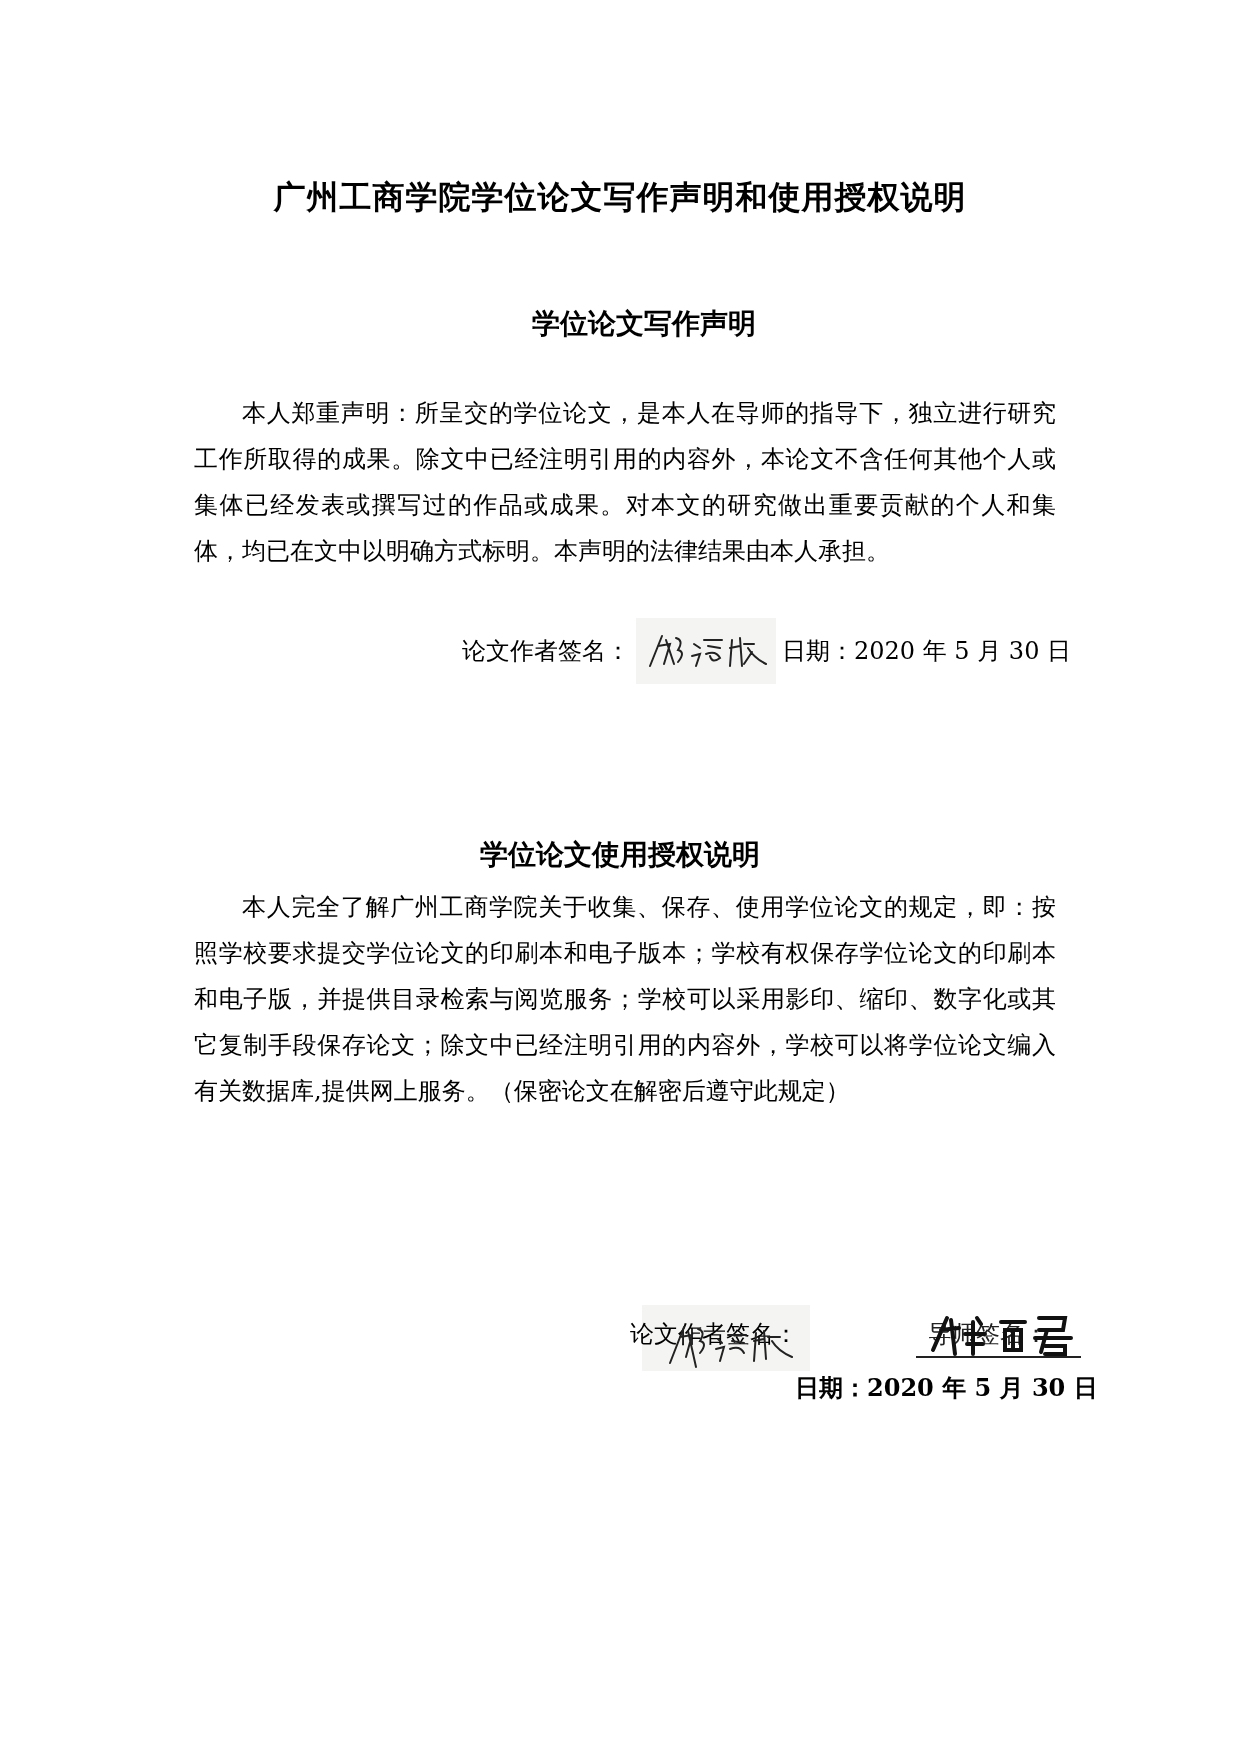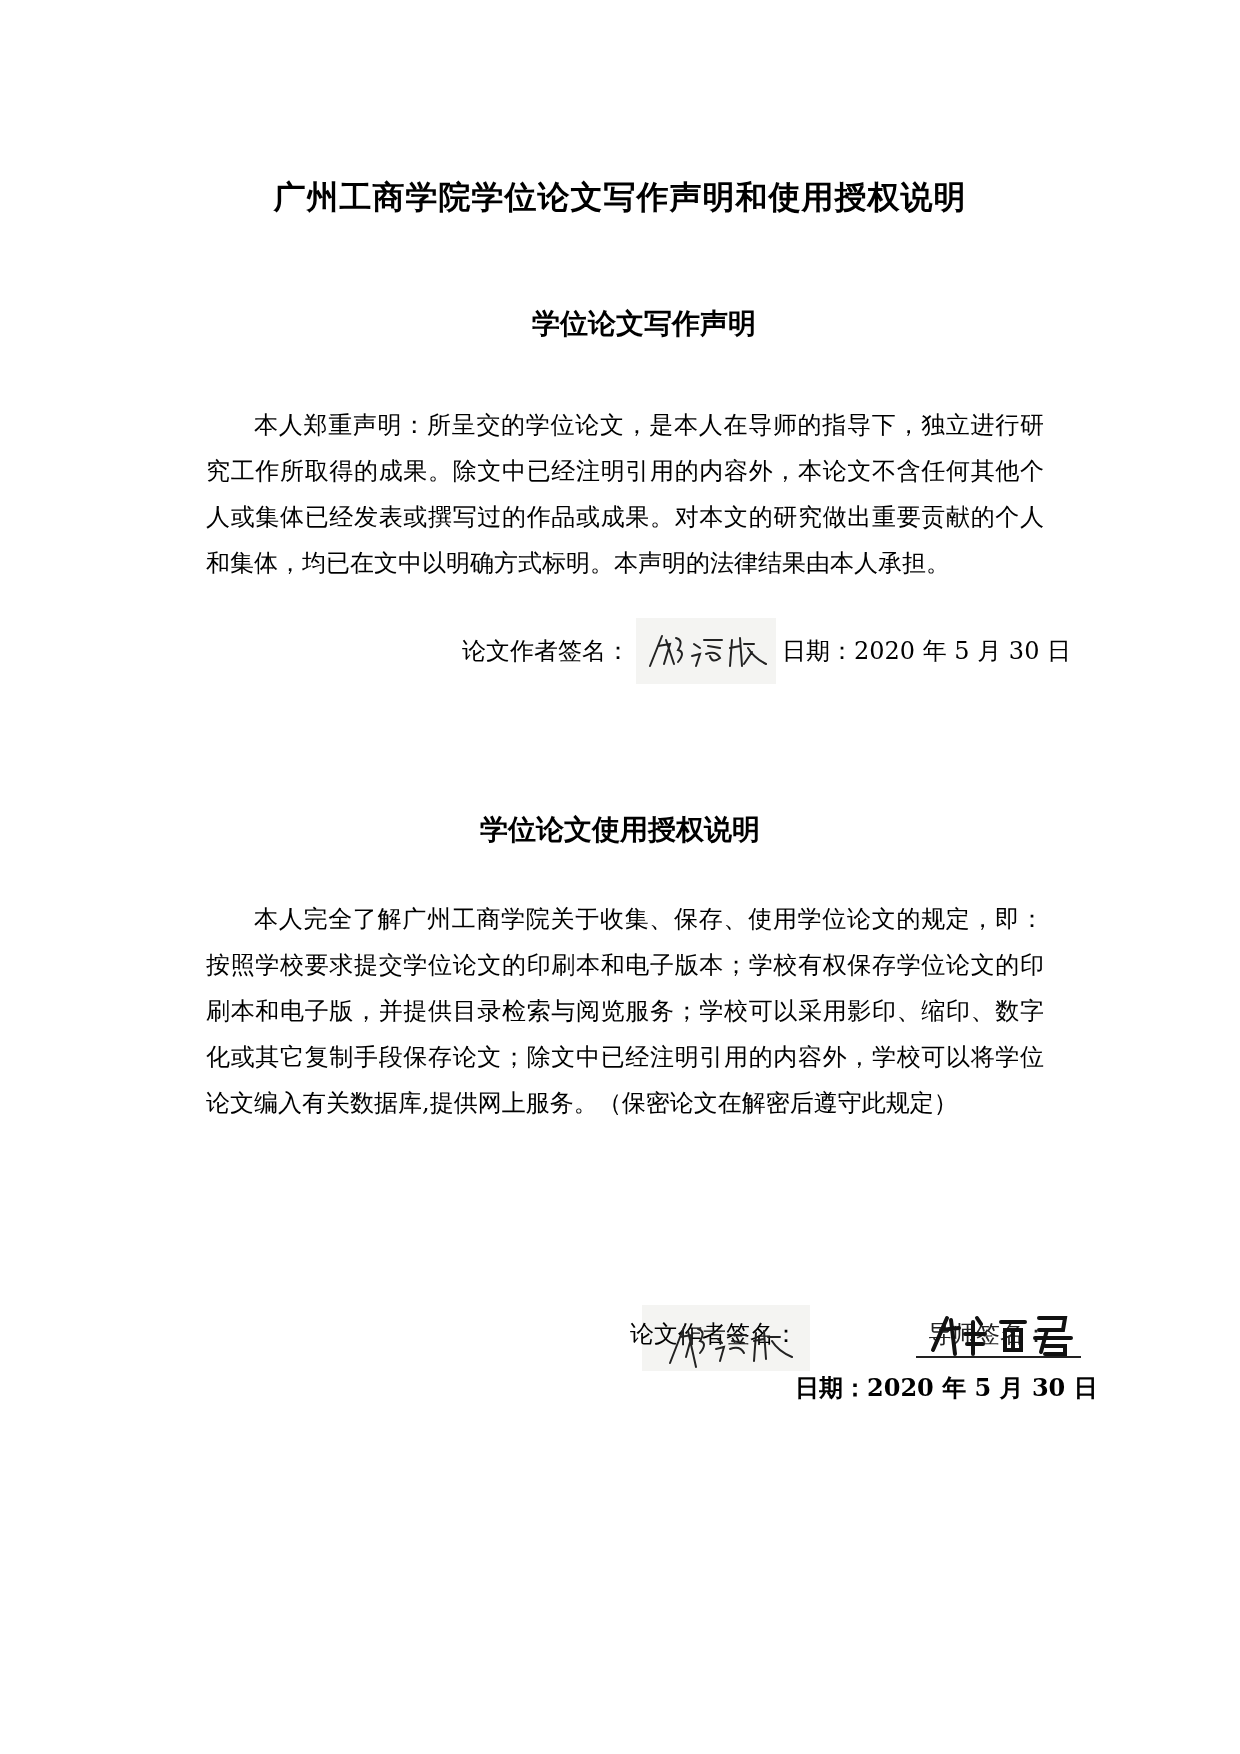--- a/index.html
+++ b/index.html
@@ -4,23 +4,23 @@
   <style>
     html, body { margin: 0; padding: 0; background: #ffffff; }
     body { width: 1240px; height: 1754px; position: relative; overflow: hidden;
            font-family: "DejaVu Serif", "Liberation Serif", serif; color: #000; }
     .abs { position: absolute; }
     .title { left: 0; width: 1240px; top: 176px; text-align: center;
              font-family: "DejaVu Sans", sans-serif; font-weight: bold; font-size: 32px; letter-spacing: 1px; }
     .heading { left: 0; width: 1240px; text-align: center;
                font-family: "DejaVu Sans", sans-serif; font-weight: bold; font-size: 28px; }
     .h1 { top: 305px; padding-left: 24px; }
-    .h2 { top: 811px; font-family: Liberation Serif, serif; }
+    .h2 { top: 836px; font-family: Liberation Serif, serif; }
     .para { left: 190px; width: 870px; font-size: 24px; line-height: 46px; text-align: justify; }
-    .para p { margin: 16px; text-indent: 48px; }
+    .para p { margin: 4px; text-indent: 48px; }
     .p1 { top: 386px; }
     .p2 { top: 880px; }
     .sigline { font-size: 24px; white-space: nowrap; display: flex; align-items: center; }
     .sig1 { left: 462px; top: 618px; height: 66px; }
     .sigbox { display: inline-block; width: 140px; height: 66px; background: #f4f4f2;
               position: relative; margin: 0 6px; }
     .sigbox svg { position: absolute; left: 0; top: 0; }
     .sig2-box { left: 642px; top: 1305px; width: 168px; height: 66px; background: #f4f4f2; }
     .sig2-label { left: 630px; top: 1318px; font-size: 24px; white-space: nowrap; }
     .sig2-svg { left: 660px; top: 1305px; }

